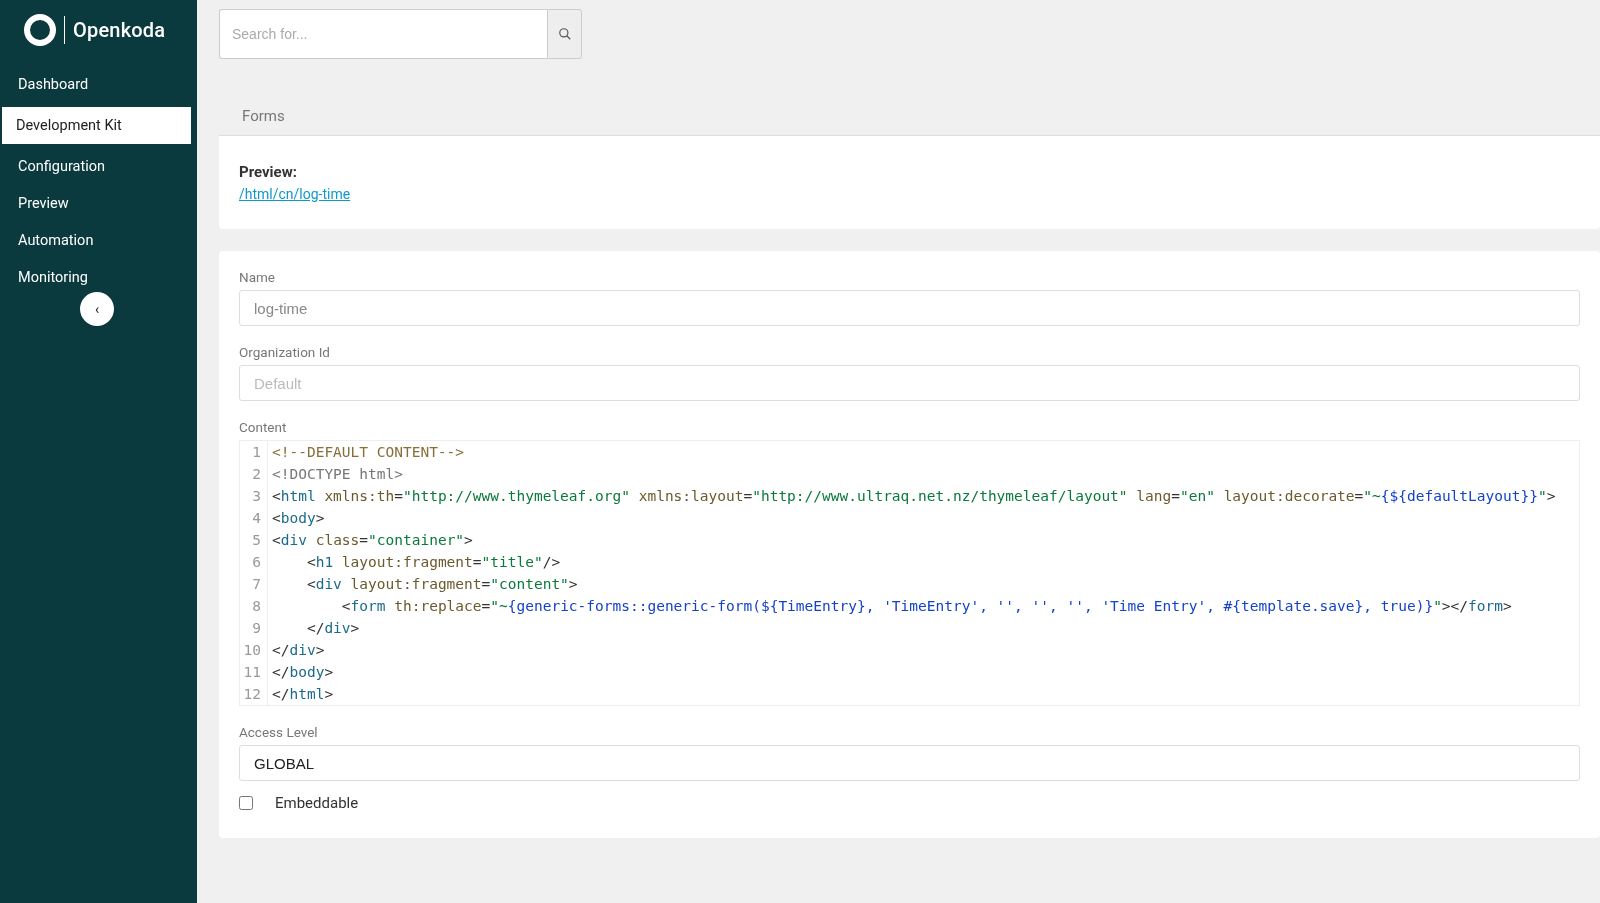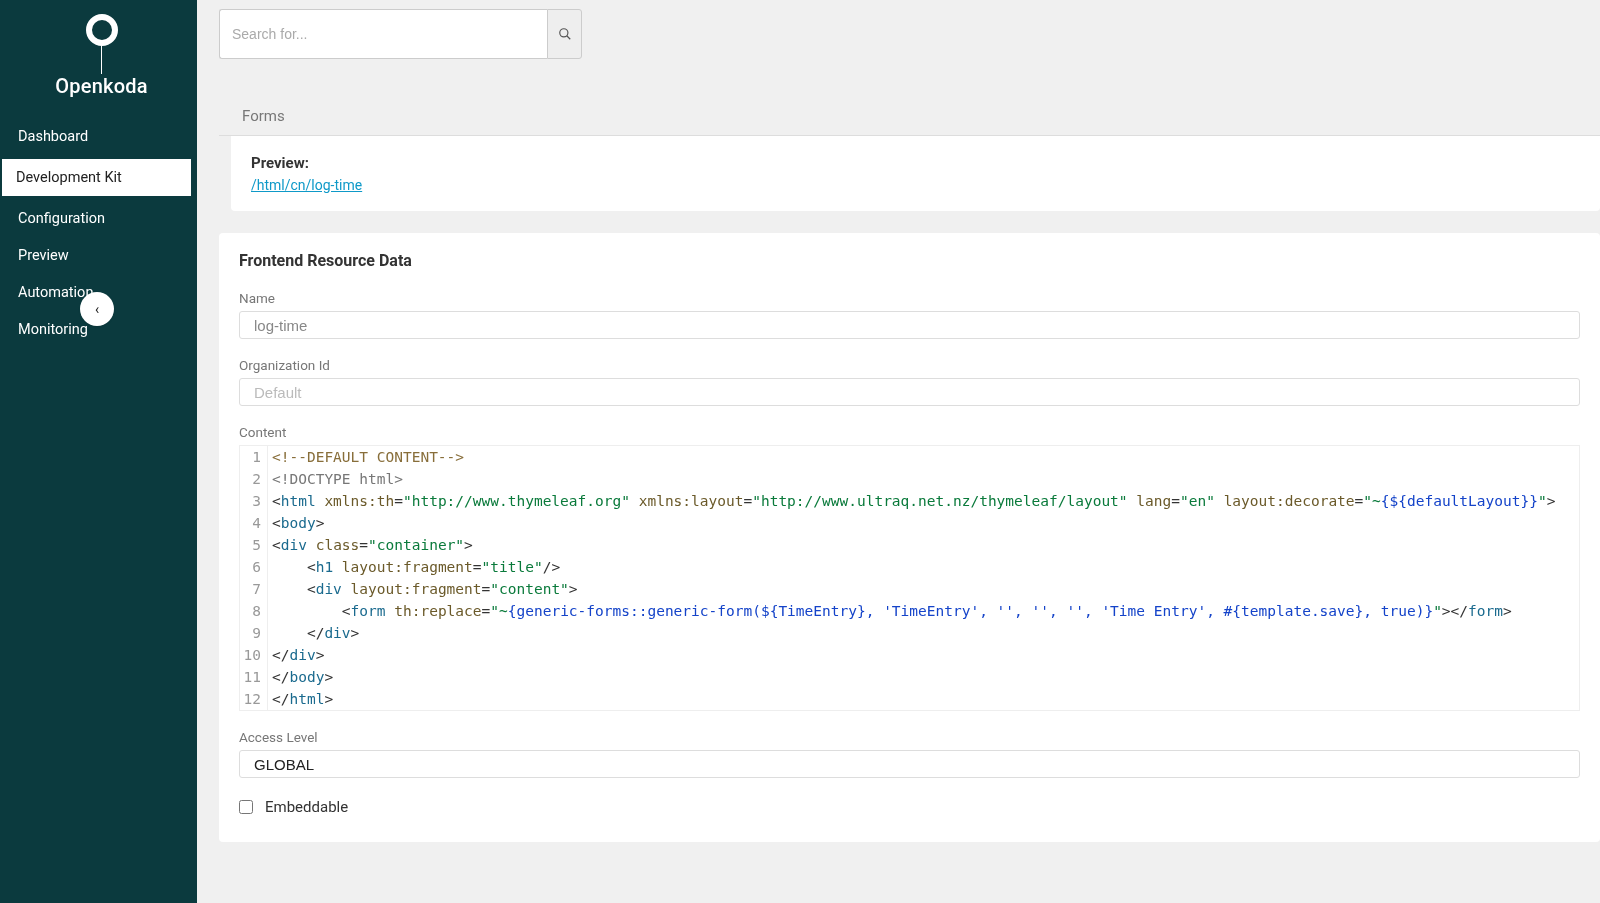--- a/index.html
+++ b/index.html
@@ -1,21 +1,21 @@
 <!DOCTYPE html>
 <html><head>
 <meta charset="utf-8">
 <style>
 * { margin: 0; padding: 0; box-sizing: border-box; }
 body { font-family: -apple-system, BlinkMacSystemFont, "Segoe UI", Roboto, "Helvetica Neue", Arial, sans-serif; background: #f0f0f0; color: #333; }
 
 .layout { display: flex; min-height: 100vh; }
 
 .sidebar { width: 197px; background: #0b3a3e; color: #fff; flex-shrink: 0; position: relative; }
-.logo-wrap { display: flex; align-items: center; padding: 14px 18px 14px 24px; flex-direction: column; }
+.logo-wrap { display: flex; align-items: center; padding: 14px 18px 14px 24px; }
 .logo-ring { width: 32px; height: 32px; border: 6px solid #fff; border-radius: 50%; flex-shrink: 0; }
 .logo-divider { width: 1px; height: 28px; background: #fff; margin: 0 8px; }
 .logo-text { font-size: 20px; font-weight: 500; letter-spacing: 0.2px; }
 
 .nav { padding-top: 6px; }
 .nav-item { display: block; padding: 10px 18px; font-size: 14.5px; color: #fff; cursor: pointer; }
 .nav-item.active { background: #fff; color: #222; margin: 4px 6px 4px 2px; border-radius: 0; padding-left: 14px; }
 
 .collapse-btn { position: absolute; top: 292px; left: 80px; width: 34px; height: 34px; background: #fff; border-radius: 50%; color: #222; display:flex; align-items:center; justify-content:center; font-size: 14px; cursor: pointer; box-shadow: 0 1px 2px rgba(0,0,0,0.1); }
 
@@ -24,47 +24,47 @@
 .search-row { padding: 9px 0 0 22px; }
 .search-group { display: inline-flex; height: 50px; }
 .search-input { width: 328px; border: 1px solid #ccc; border-right: none; border-radius: 3px 0 0 3px; padding: 0 12px; font-size: 14px; color: #555; background: #fff; }
 .search-input::placeholder { color: #aaa; }
 .search-btn { width: 35px; border: 1px solid #ccc; background: #eee; border-radius: 0 3px 3px 0; display:flex; align-items:center; justify-content:center; cursor:pointer; color:#555;}
 
 .tabs { margin: 37px 0 0 22px; display: flex; border-bottom: 1px solid #ddd; }
 .tab { padding: 10px 22px; border: 1px solid transparent; border-bottom: none; font-size: 15px; color: #777; background: transparent; cursor: pointer; border-radius: 4px 4px 0 0; }
 .tab.active { color: #0e99c8; background: #fff; border-color: #ddd; border-bottom: 1px solid #fff; margin-bottom: -1px; }
 
-.panel { background: #fff; margin-left: 34px; padding: 18px 20px; border-radius: 0 0 4px 4px; }
+.panel { background: #fff; margin-left: 22px; padding: 27px 20px; border-radius: 0 0 4px 4px; }
 .preview-label { font-weight: 700; font-size: 15px; color: #333; }
 .preview-link { color: #0e99c8; font-size: 14px; display: block; margin-top: 5px; }
 
 .form-panel { background: #fff; margin: 22px 0 0 22px; padding: 18px 20px 26px 20px; border-radius: 4px; }
 .section-title { font-weight: 700; font-size: 16px; color: #333; margin-bottom: 20px; }
 
 .field-label { font-size: 13.5px; color: #777; margin-bottom: 5px; display: block; margin-top: 18px; }
 .field-label:first-of-type { margin-top: 0; }
-.text-input, .select-input { width: 100%; height: 28px; border: 1px solid #ddd; border-radius: 3px; padding: 0 14px; font-size: 15px; color: #888; background: #fff; }
+.text-input, .select-input { width: 100%; height: 36px; border: 1px solid #ddd; border-radius: 3px; padding: 0 14px; font-size: 15px; color: #888; background: #fff; }
 .text-input.disabled { color: #bbb; }
 .select-input { color: #222; }
 
 .code-editor { border: 1px solid #eee; border-radius: 0; margin-top: 2px; font-family: "Menlo", "Consolas", monospace; font-size: 14.5px; line-height: 22px; overflow-x: auto; }
 .code-line { display: flex; white-space: pre; }
 .gutter { width: 28px; text-align: right; color: #999; padding-right: 6px; user-select: none; background: #fff; border-right: 1px solid #eee; flex-shrink: 0; }
 .code { padding-left: 4px; color: #333; }
 .c-comment { color: #886e3a; }
 .c-doctype { color: #777; }
 .c-tag { color: #1a6a8e; }
 .c-attr { color: #6b5a2a; }
 .c-eq { color: #333; }
 .c-string { color: #0a7a3b; }
 .c-expr { color: #1443c9; }
 .c-punct { color: #333; }
 
-.checkbox-row { display: flex; align-items: center; margin-top: 20px; gap: 12px; }
+.checkbox-row { display: flex; align-items: center; margin-top: 13px; gap: 22px; }
 .checkbox-row input { width: 14px; height: 14px; }
 .checkbox-row label { font-size: 15px; color: #333; }
 
 </style>
 </head>
 <body>
 
 <div class="layout">
   <aside class="sidebar">
     <div class="logo-wrap">
@@ -101,21 +101,20 @@
     <div class="tabs" id="tabs">
         <div class="tab">Forms</div>
       </div>
 
     <div class="panel">
       <div class="preview-label">Preview:</div>
       <a class="preview-link" href="#">/html/cn/log-time</a>
     </div>
 
     <div class="form-panel">
-      <h3 class="section-title">Frontend Resource Data</h3>
 
       <label class="field-label">Name</label>
       <input class="text-input" type="text" style="color: rgb(136, 136, 136);" value="log-time">
 
       <label class="field-label">Organization Id</label>
       <input class="text-input disabled" type="text" value="Default" style="">
 
       <label class="field-label">Content</label>
       <div class="code-editor" id="code-editor">
           <div class="code-line"><div class="gutter">1</div><div class="code"><span class="c-comment">&lt;!--DEFAULT CONTENT--&gt;</span></div></div>

